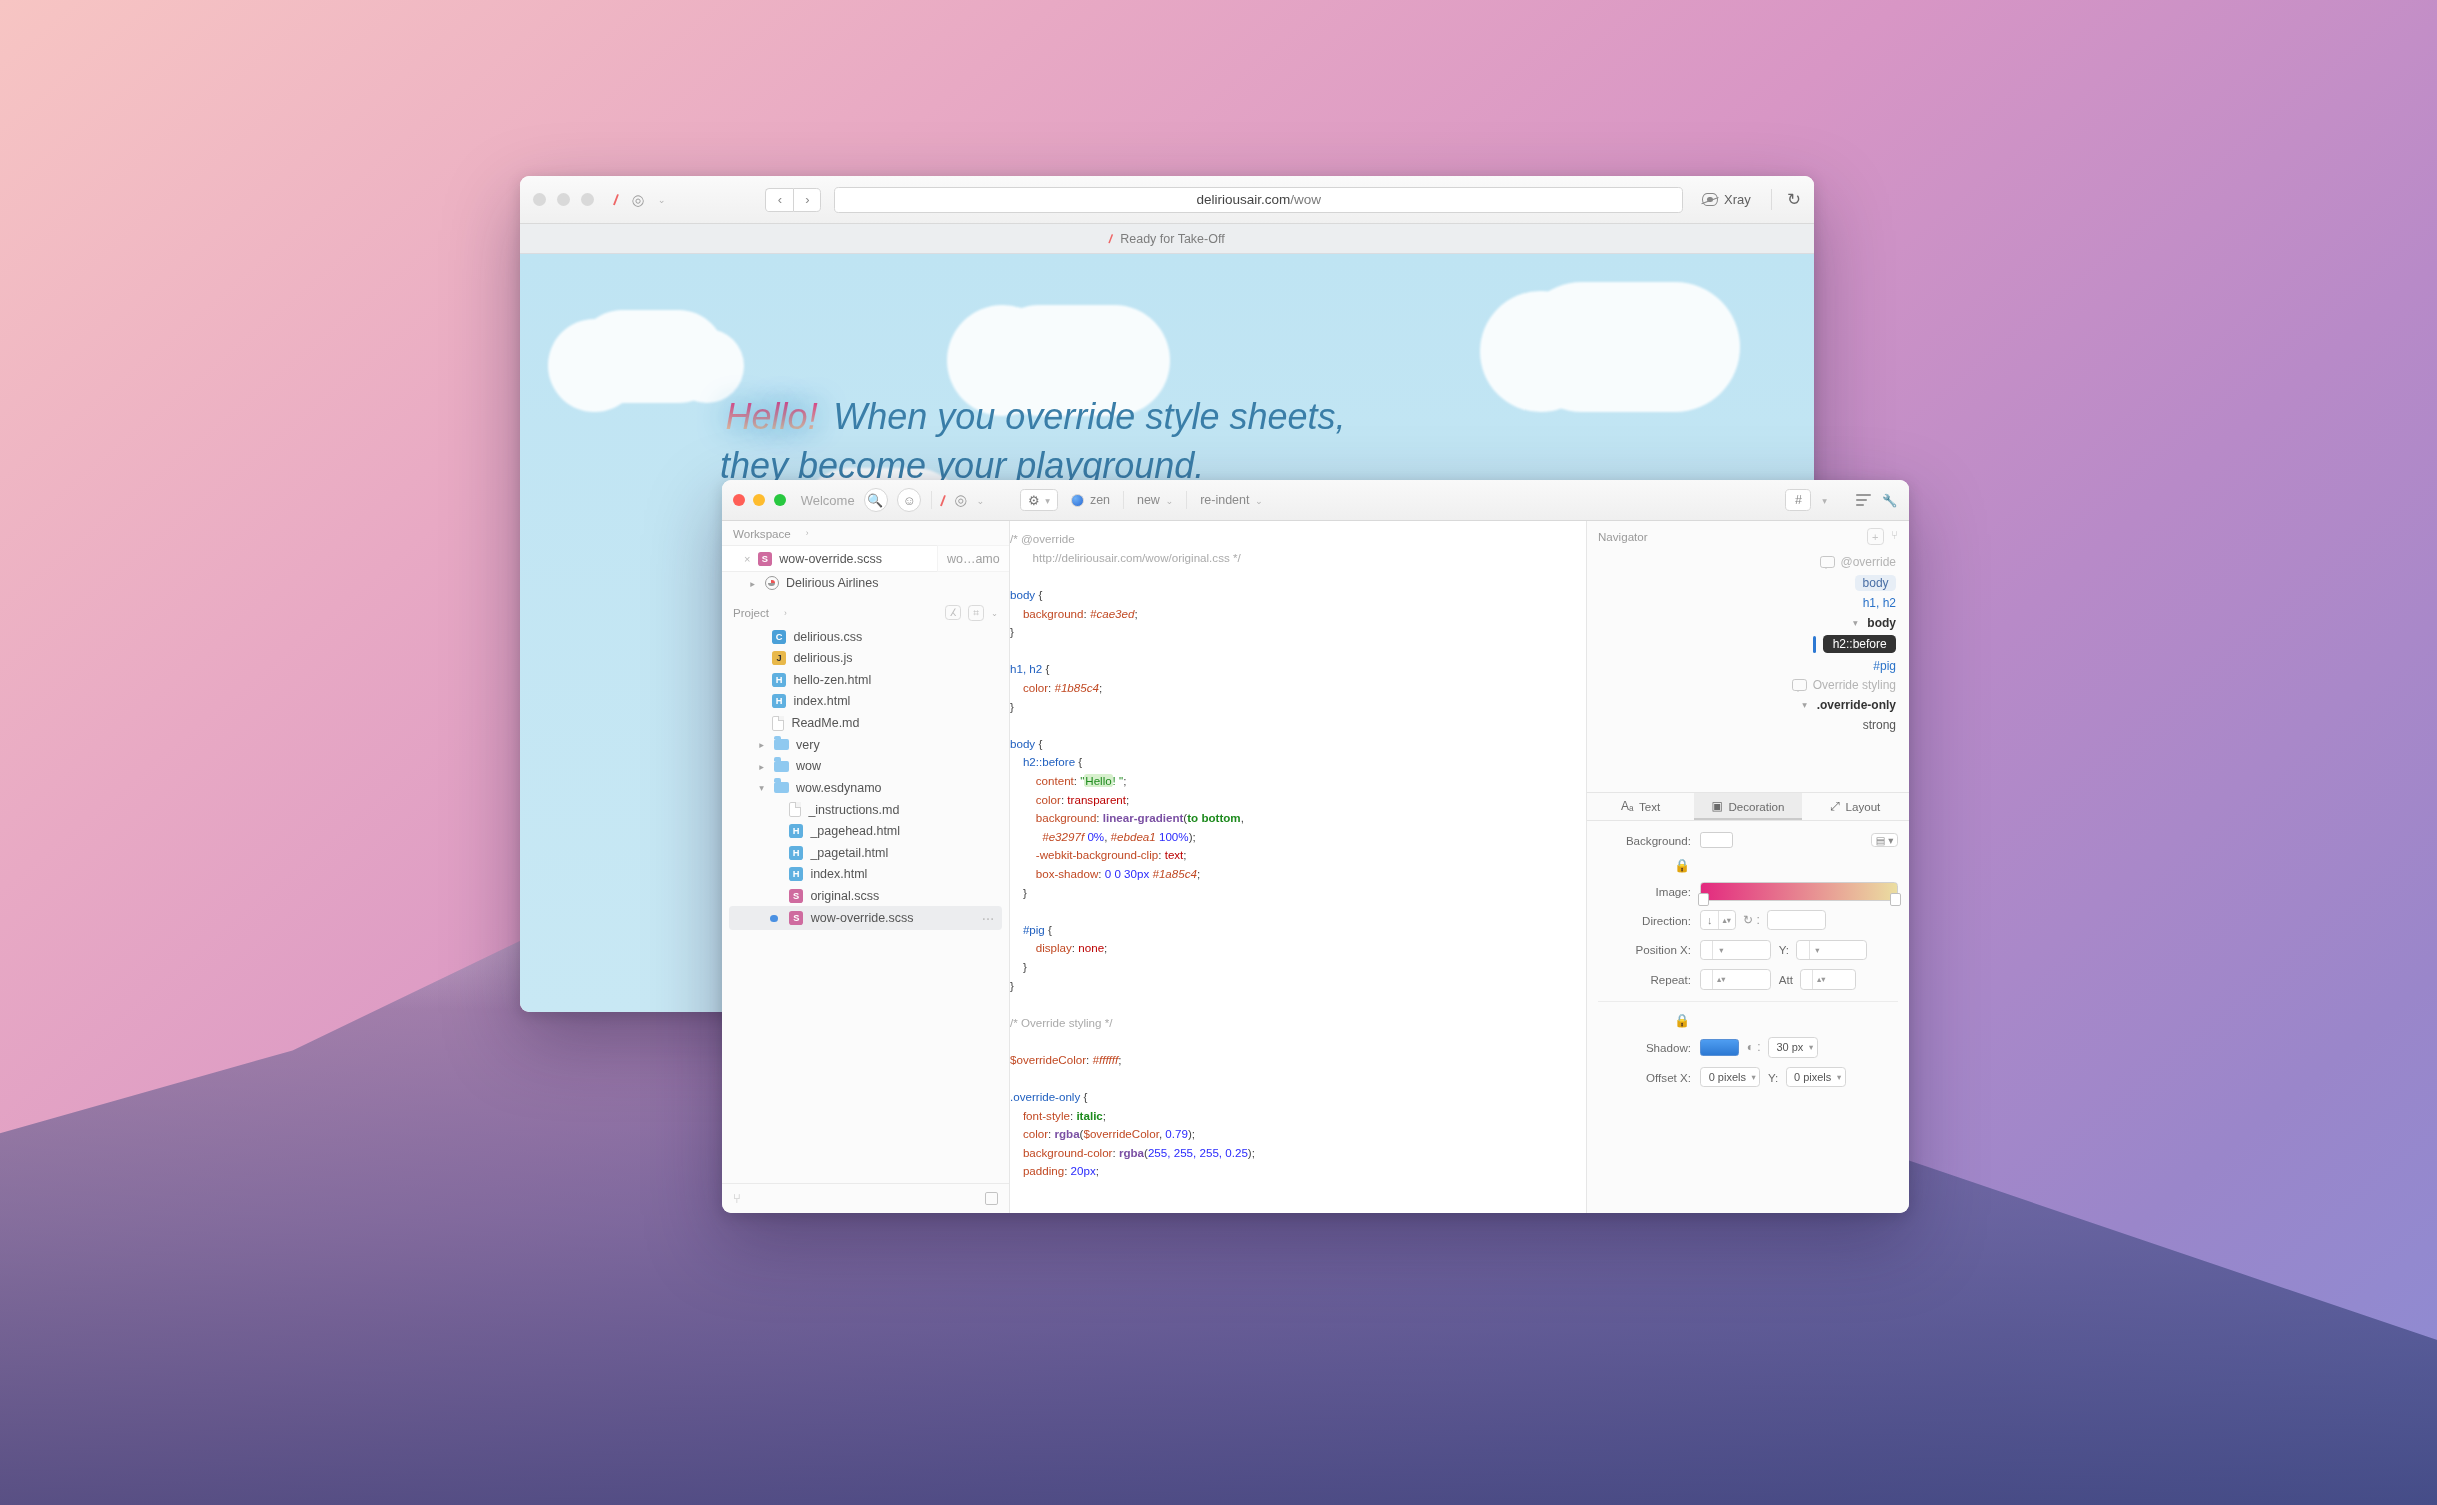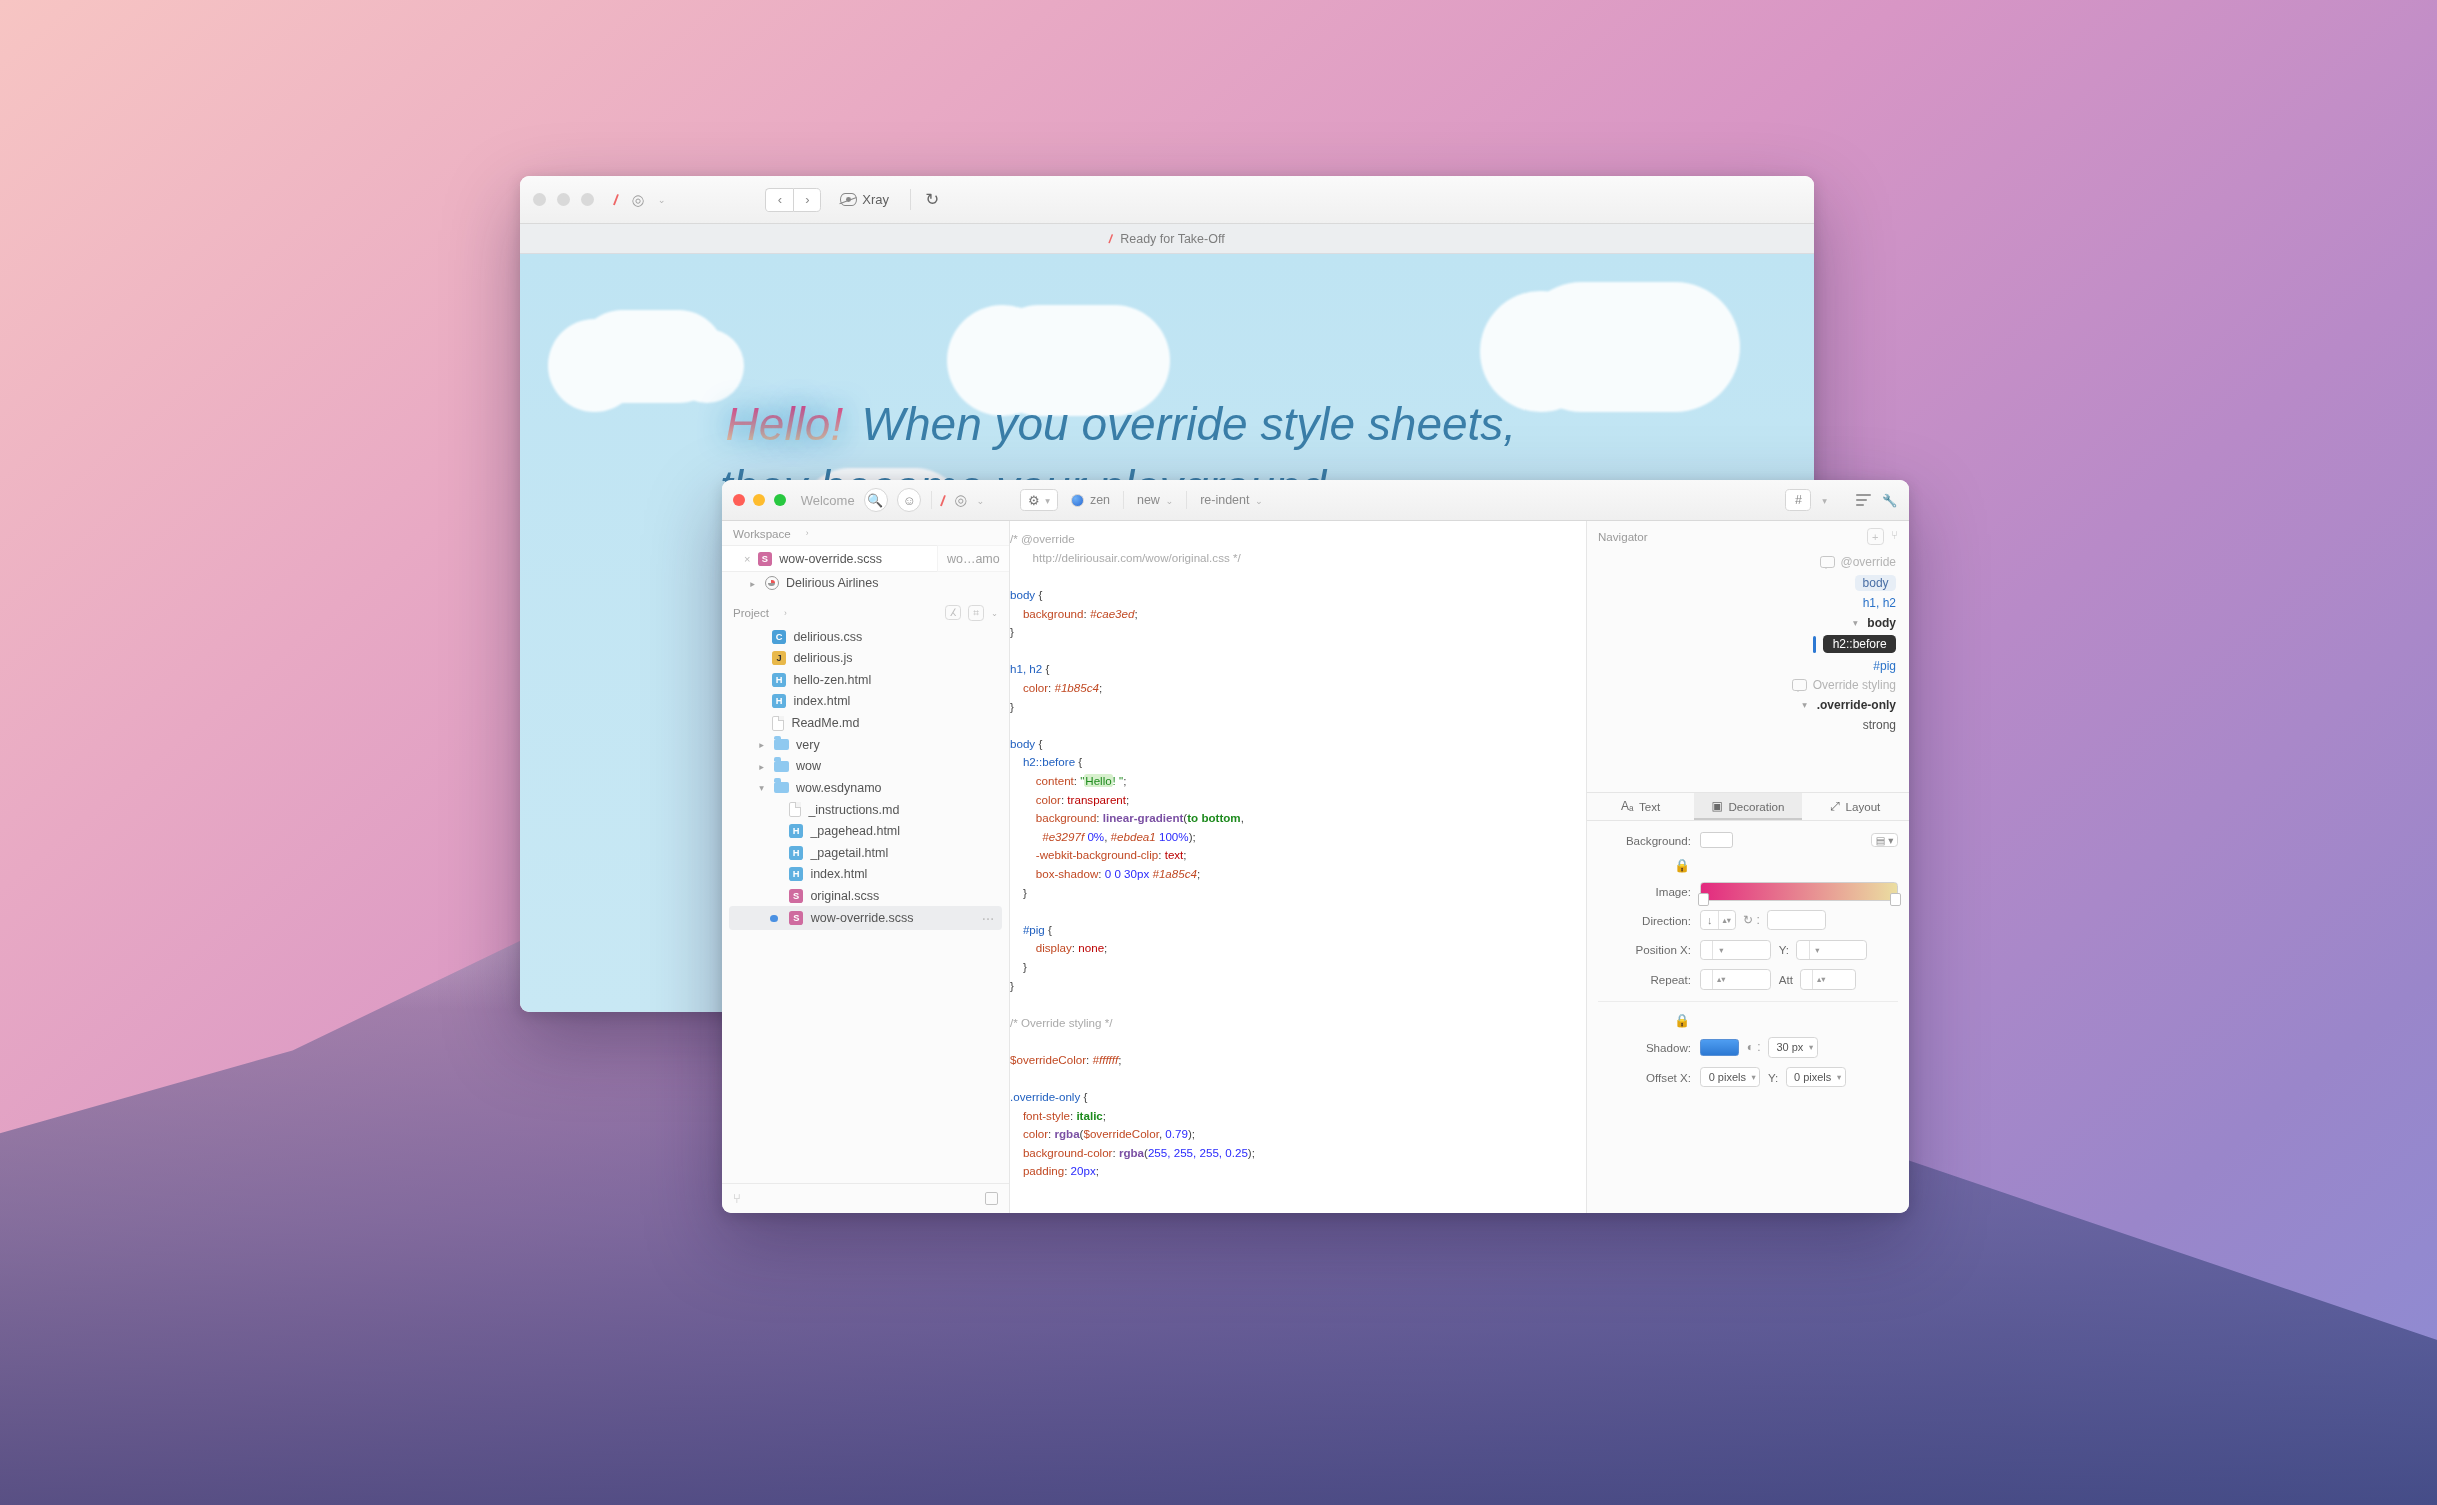--- a/index.html
+++ b/index.html
@@ -69,21 +69,21 @@
 .cloud.c1::after{width:74px;height:74px;right:-18.6px;top:18.6px;}
 .cloud.c2{left:464px;top:51px;width:186px;height:111px;border-radius:65px;background:#fff;}
 .cloud.c2::before{content:"";position:absolute;background:#fff;border-radius:50%;width:111px;height:111px;left:-37px;top:0;}
 .cloud.c3{right:74px;top:28px;width:223px;height:130px;border-radius:74px;background:#fff;}
 .cloud.c3::before{content:"";position:absolute;background:#fff;border-radius:50%;width:121px;height:121px;left:-37px;top:9.3px;}
 .cloud.c4{left:279px;top:214px;width:167px;height:102px;border-radius:65px;background:#fff;}
 
 .hero {
   position:absolute; left:200px; top:139px; right:56px;
   font-style: italic; font-family: Georgia, 'Times New Roman', serif;
-  font-size: 46px; line-height:1.35; color:#3a7ea8;
+  font-size: 36px; line-height:1.35; color:#3a7ea8;
 }
 .hero .hello {
   color: transparent;
   background: linear-gradient(#e3297f,#ebdea1);
   -webkit-background-clip: text; background-clip: text;
   text-shadow: 0 0 28px rgba(26,133,196,.9);
   padding: 0 5.6px; border-radius:3.7px;
 }
 
 
@@ -206,20 +206,23 @@
         <span class="tl"></span>
         <span class="tl"></span>
       </div>
     <span class="tb-icon pink-slash">/</span>
     <span class="tb-icon">◎</span>
     <span class="tb-icon chev">⌄</span>
     <span style="flex:0 0 74px"></span>
     <div class="nav-btns">
       <div class="nav-btn">‹</div>
       <div class="nav-btn">›</div>
+    </div>
+    <div class="addr">
+      <span><b>deliriousair.com</b><span>/wow</span></span>
     </div>
     <div class="xray">
       <span class="eye"></span>
       <span>Xray</span>
     </div>
     <span class="tb-sep"></span>
     <span class="reload">↻</span>
   </div>
   <div class="bw-tabbar">
     <span class="pink-slash">/</span>

